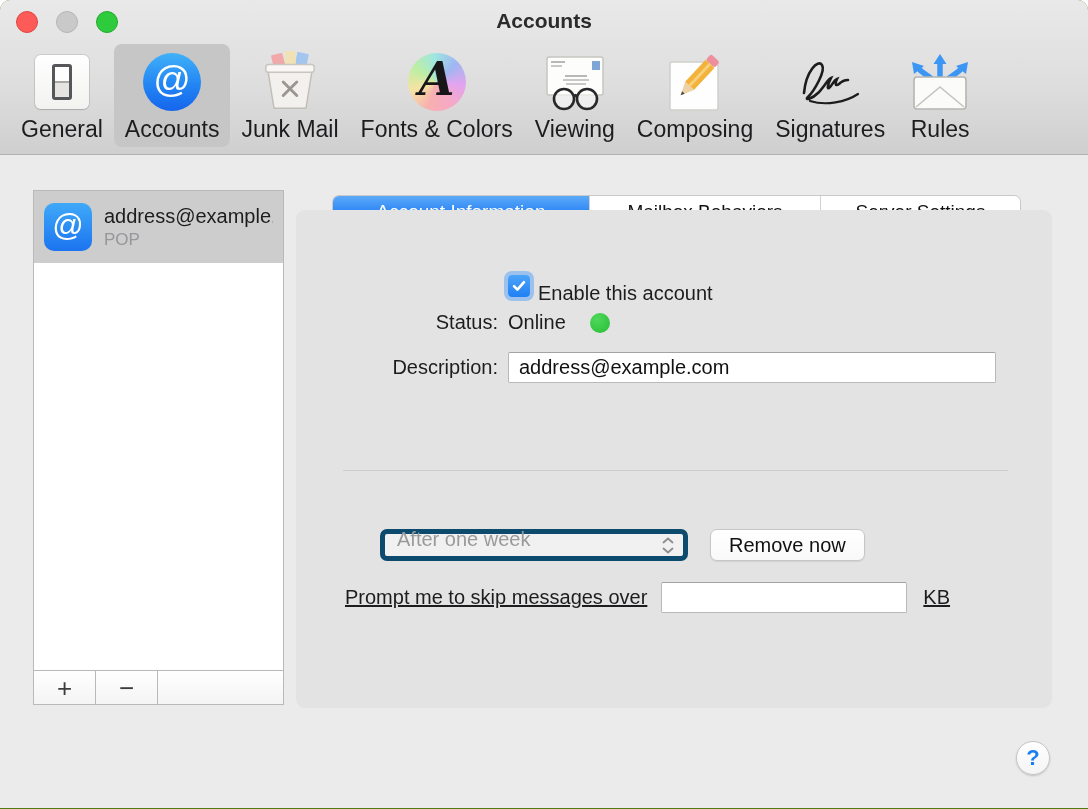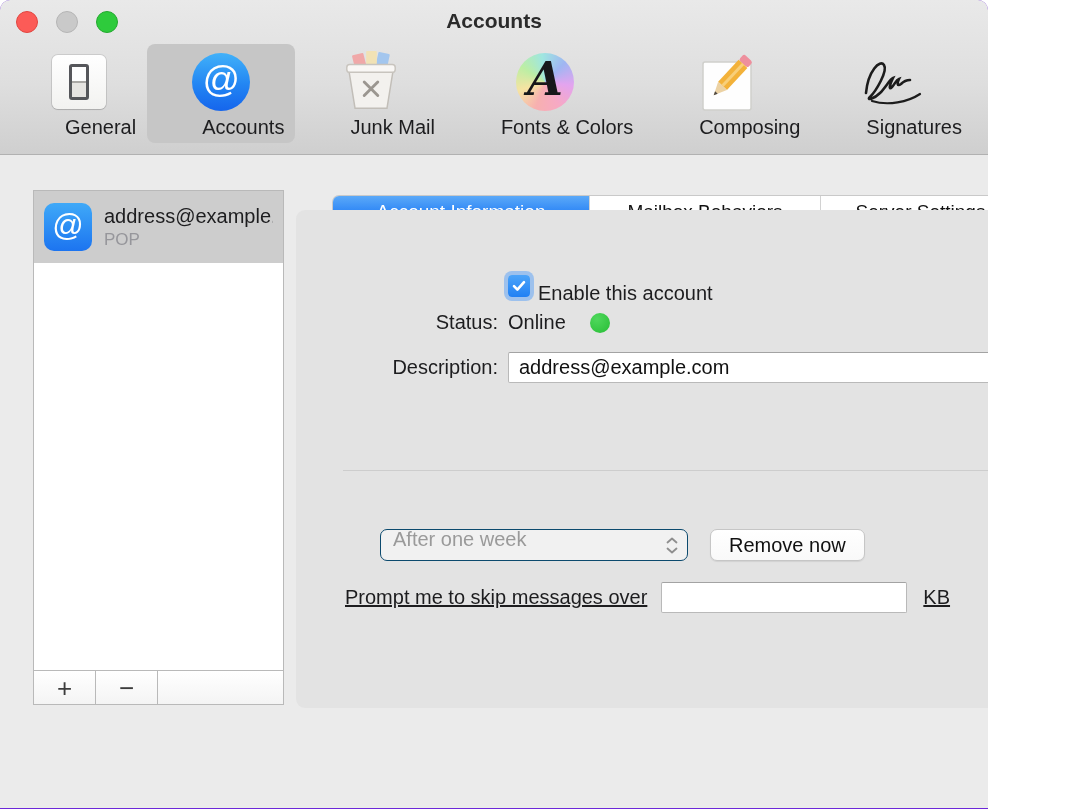--- a/index.html
+++ b/index.html
@@ -1,34 +1,34 @@
 <!DOCTYPE html>
 <html><head>
 <meta charset="utf-8">
 <style>
   * { margin:0; padding:0; box-sizing:border-box; }
   html,body { width:1088px; height:809px; background:#ffffff; }
   body { font-family:"Liberation Sans","DejaVu Sans",sans-serif; color:#1d1d1f; -webkit-font-smoothing:antialiased; }
-  .window { position:relative; width:988px; height:809px; border-radius:10px 10px 0 0; overflow:hidden; background:#6d28d9; }
+  .window { position:relative; width:1088px; height:809px; border-radius:10px 10px 0 0; overflow:hidden; background:#4d7c0f; }
 
   
   .header { position:relative; height:155px; background:linear-gradient(180deg,#e9e9e9 0%,#dedede 55%,#cfcfcf 100%); border-bottom:1px solid #b1b1b1; }
   .titlebar { position:relative; height:44px; }
   .traffic { position:absolute; left:16px; top:11px; display:flex; gap:18px; }
   .light { width:22px; height:22px; border-radius:50%; }
   .light.red { background:#fc5b57; border:1px solid #e14640; }
   .light.gray { background:#c9c9c9; border:1px solid #b5b5b5; }
   .light.green { background:#2ecb3c; border:1px solid #24a930; }
   .win-title { position:absolute; left:0; right:0; top:9px; text-align:center; font-size:21px; font-weight:600; color:#2b2b2b; }
 
   .toolbar { position:absolute; left:10px; top:44px; display:flex; align-items:flex-start; }
   .tb-item { display:flex; flex-direction:column; align-items:center; gap:1px; padding:5px 11px 4px; border-radius:8px; cursor:default; }
   .tb-item.selected { background:#c6c6c6; }
   .tb-icon { height:66px; display:flex; align-items:center; justify-content:center; }
-  .tb-label { font-size:20px; color:#1d1d1f; white-space:nowrap;margin-left:44px; }
+  .tb-label { font-size:23px; color:#1d1d1f; white-space:nowrap; }
 
   
   .icon-general { width:54px; height:54px; background:linear-gradient(#ffffff,#f2f2f0); border-radius:6px; box-shadow:0 0 0 1px rgba(0,0,0,.10), 0 1px 1px rgba(0,0,0,.12); display:flex; align-items:center; justify-content:center; }
   .icon-general .switch { width:20px; height:36px; border:3px solid #55565a; border-radius:3px; background:linear-gradient(#fdfdfd 0 46%, #a9a7a4 46% 52%, #e6e4e1 52% 100%); }
   .icon-accounts { width:58px; height:58px; border-radius:50%; background:linear-gradient(180deg,#41b1f9 0%,#2285f3 55%,#1565ec 100%); color:#fff; font-size:37px; display:flex; align-items:center; justify-content:center; padding-bottom:4px; }
   .icon-fonts { width:58px; height:58px; border-radius:50%; background:conic-gradient(from 200deg,#f7b0b0,#f6e3a2,#bdeea4,#9fe6e0,#9fb6f2,#e3a4ef,#f7a9c4,#f7b0b0); display:flex; align-items:center; justify-content:center; }
   .icon-fonts .glyph-a { font-family:"DejaVu Serif","Liberation Serif",serif; font-style:italic; font-weight:bold; font-size:46px; color:#17171a; line-height:1; padding-bottom:6px; }
 
   
   .main { position:relative; height:653px; background:#ebebeb; }
@@ -64,21 +64,21 @@
   .status-dot { width:20px; height:20px; border-radius:50%; background:radial-gradient(circle at 35% 30%,#4fd85c,#27bd35); margin-left:24px; }
 
   .text-input { height:31px; background:#ffffff; border:1px solid #b9b9b9; border-top-color:#a3a3a3; border-radius:2px; font-size:20px; padding:0 10px; color:#111; font-family:inherit; }
   .input-desc { width:488px; }
 
   .popup { position:relative; width:488px; height:32px; background:#ffffff; border:1px solid #b9b9b9; border-radius:7px; display:flex; align-items:center; font-size:20px; padding:0 40px 0 12px; color:#111; }
   .popup-cap { position:absolute; right:-1px; top:-1px; bottom:-1px; width:28px; border-radius:0 7px 7px 0; background:linear-gradient(180deg,#4da3fa 0%,#2280f3 55%,#1065ee 100%); display:flex; flex-direction:column; align-items:center; justify-content:center; gap:3px; }
 
   .divider { position:absolute; left:47px; right:44px; height:1px; background:#cdcdcd; }
 
-  .popup-disabled { position:relative; width:308px; height:32px; background:#f1f1f1; border:1px solid #0c4a6e; border-radius:7px; display:flex; align-items:center; font-size:20px; padding:0 40px 12px 12px; color:#9a9a9a; }
+  .popup-disabled { position:relative; width:308px; height:32px; background:#f1f1f1; border:5px solid #0c4a6e; border-radius:7px; display:flex; align-items:center; font-size:20px; padding:0 40px 12px 12px; color:#9a9a9a; }
   .pd-chevrons { position:absolute; right:9px; top:0; bottom:0; display:flex; flex-direction:column; align-items:center; justify-content:center; gap:3px; }
 
   .push-btn { height:32px; padding:0 18px; border-radius:7px; background:linear-gradient(#ffffff,#f9f9f9); border:1px solid #c6c6c6; box-shadow:0 1px 1px rgba(0,0,0,.08); font-size:20px; color:#111; display:flex; align-items:center; font-family:inherit; }
 
   .input-kb { width:246px; }
   .kb-label { font-size:20px; color:#1d1d1f; margin-left:16px; }
 
   .help-btn { position:absolute; left:1016px; top:586px; width:34px; height:34px; border-radius:50%; background:linear-gradient(#ffffff,#f4f4f4); border:1px solid #c5c5c5; box-shadow:0 1px 2px rgba(0,0,0,.18); color:#1a7ff5; font-size:22px; font-weight:600; display:flex; align-items:center; justify-content:center; }
 </style>
 </head>
@@ -130,20 +130,37 @@
 
       <div class="tb-item">
         <div class="tb-icon">
           <div class="icon-fonts">
               <span class="glyph-a">A</span>
             </div>
         </div>
         <div class="tb-label">Fonts &amp; Colors</div>
       </div>
 
+      <div class="tb-item">
+        <div class="tb-icon">
+          <svg width="72" height="62" viewBox="0 0 72 62">
+            <rect x="8" y="6" width="56" height="38" rx="2" fill="#fdfdfb" stroke="#c6c6c0" stroke-width="1.5"></rect>
+            <rect x="53" y="10" width="8" height="9" fill="#7ea7d8"></rect>
+            <rect x="12" y="10" width="14" height="2" fill="#b9b9b4"></rect>
+            <rect x="12" y="14" width="11" height="2" fill="#c9c9c4"></rect>
+            <rect x="26" y="24" width="22" height="2" fill="#b9b9b4"></rect>
+            <rect x="24" y="28" width="26" height="2" fill="#c9c9c4"></rect>
+            <rect x="27" y="32" width="20" height="2" fill="#c9c9c4"></rect>
+            <circle cx="25" cy="48" r="10" fill="rgba(255,255,255,.55)" stroke="#28282a" stroke-width="2.6"></circle>
+            <circle cx="48" cy="48" r="10" fill="rgba(255,255,255,.55)" stroke="#28282a" stroke-width="2.6"></circle>
+            <path d="M35 46 Q36.5 42 38 46" fill="none" stroke="#28282a" stroke-width="2.4"></path>
+          </svg>
+        </div>
+        <div class="tb-label">Viewing</div>
+      </div>
 
       <div class="tb-item">
         <div class="tb-icon">
           <svg width="62" height="64" viewBox="0 0 62 64">
             <rect x="6" y="12" width="48" height="48" rx="2" fill="#fefefe" stroke="#cfcfcb" stroke-width="1.5"></rect>
             <g transform="rotate(43 31 30)">
               <rect x="25" y="0" width="12" height="8" rx="2.5" fill="#ee8f9d"></rect>
               <rect x="25" y="8" width="12" height="30" fill="#f3b23a"></rect>
               <rect x="29.5" y="8" width="3" height="30" fill="#f8cf7a"></rect>
               <path d="M25 38 L37 38 L31 51 Z" fill="#ecd2a4"></path>

